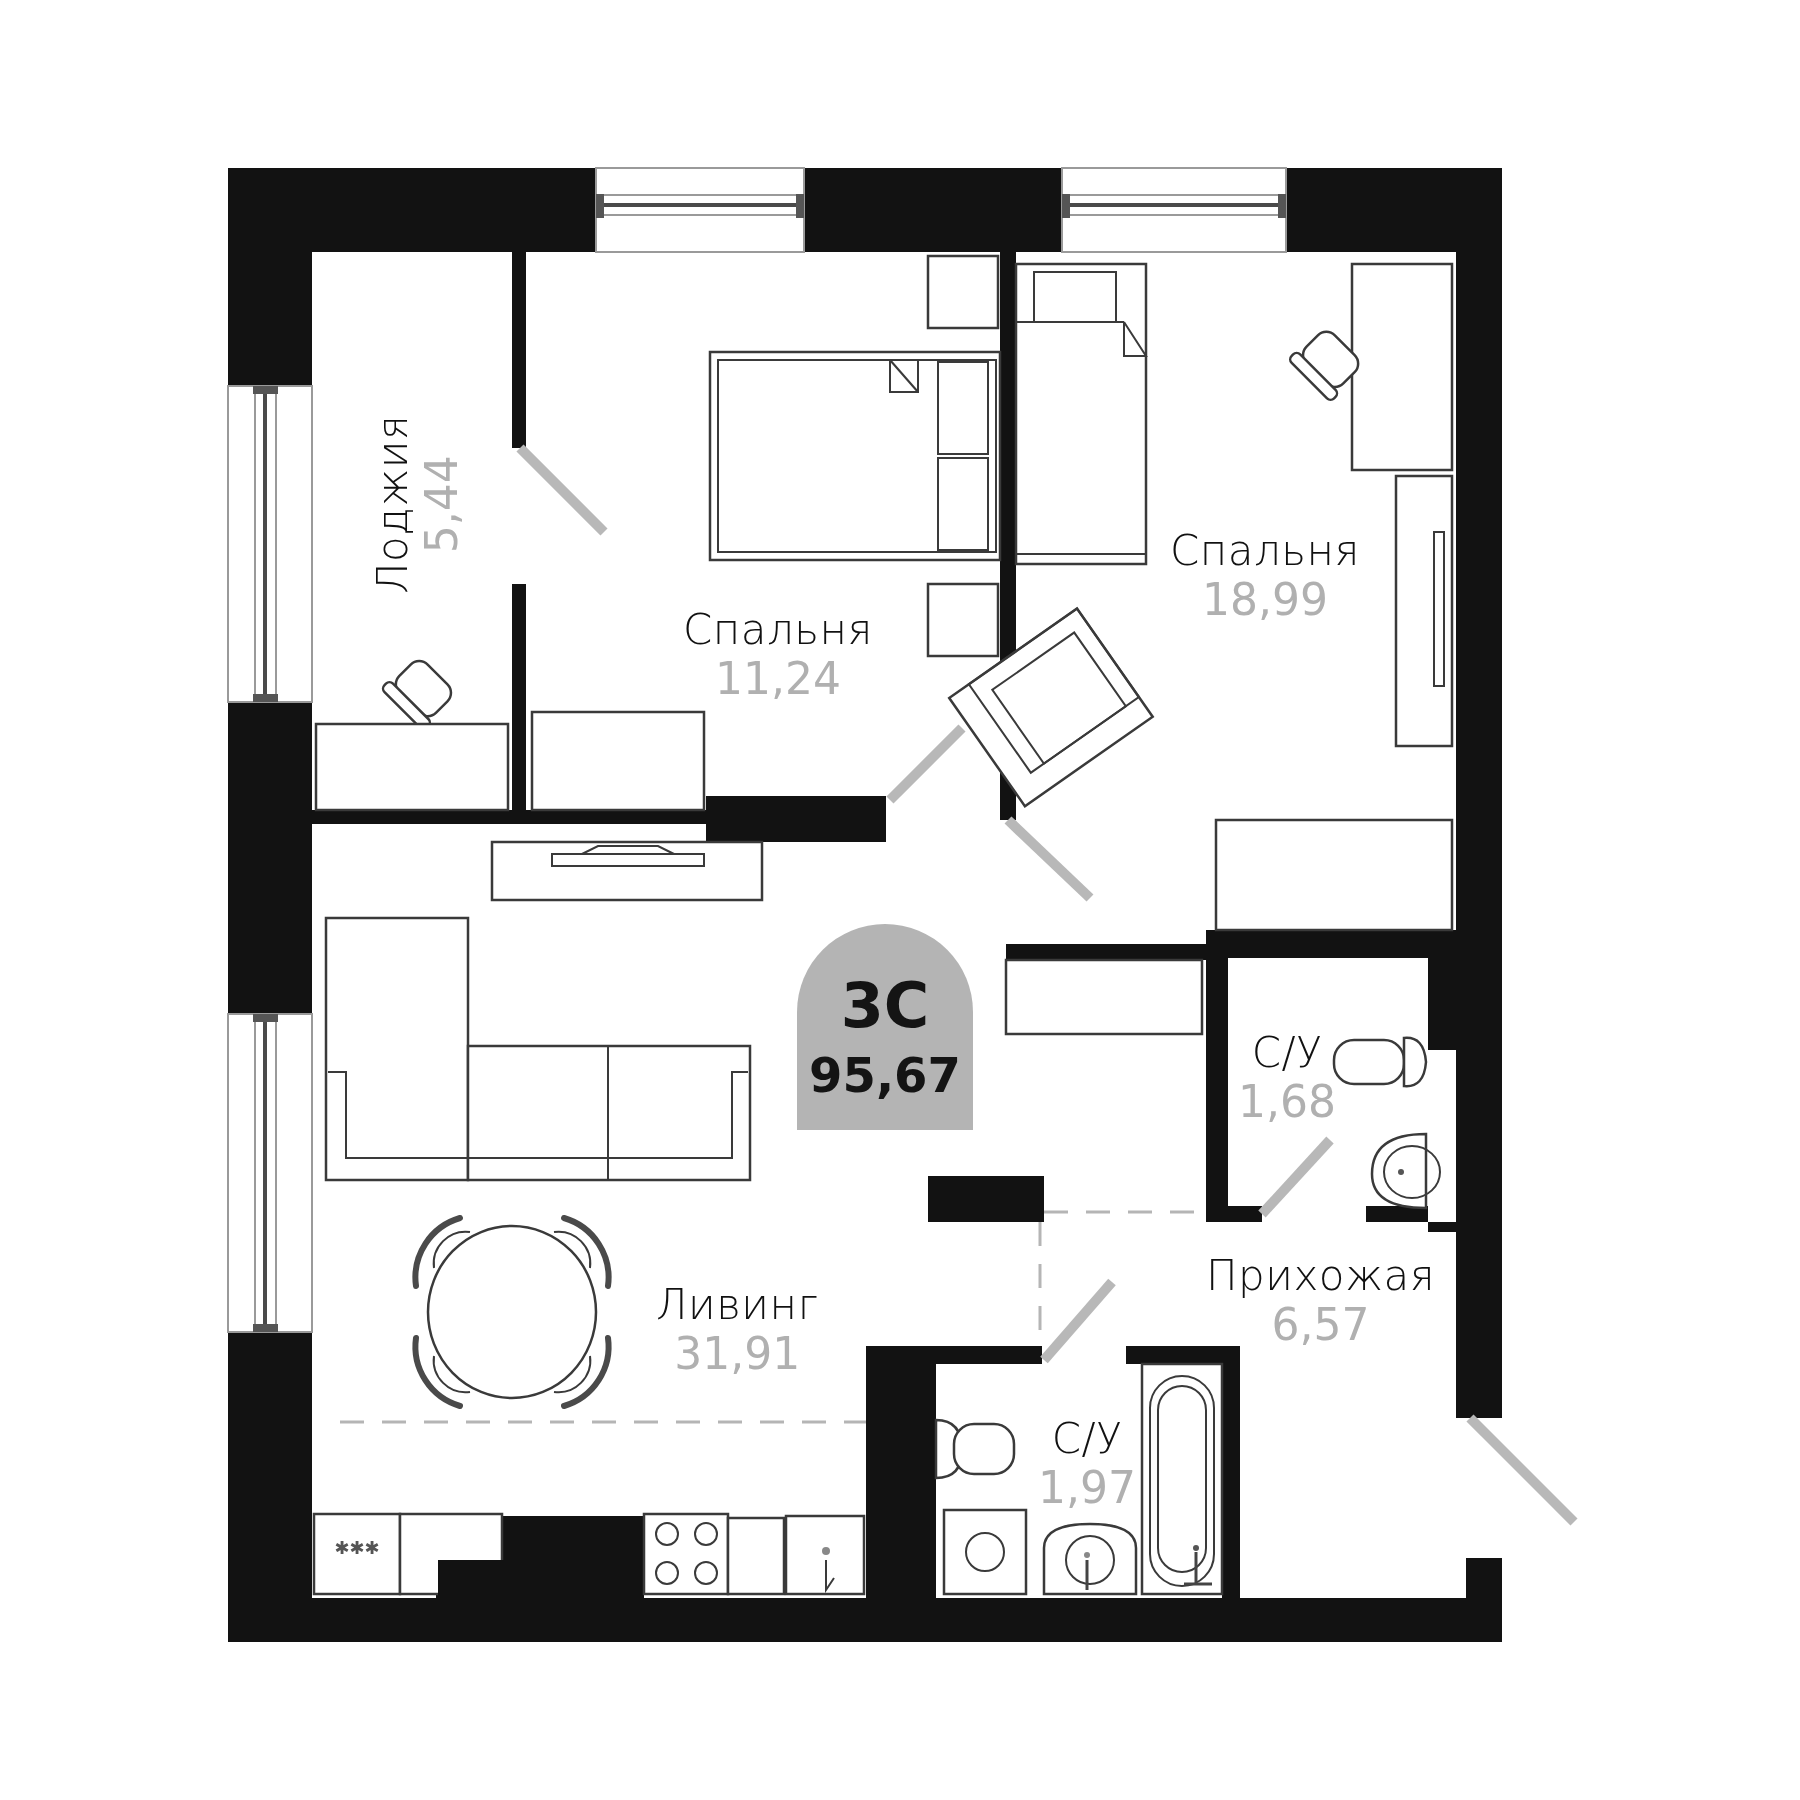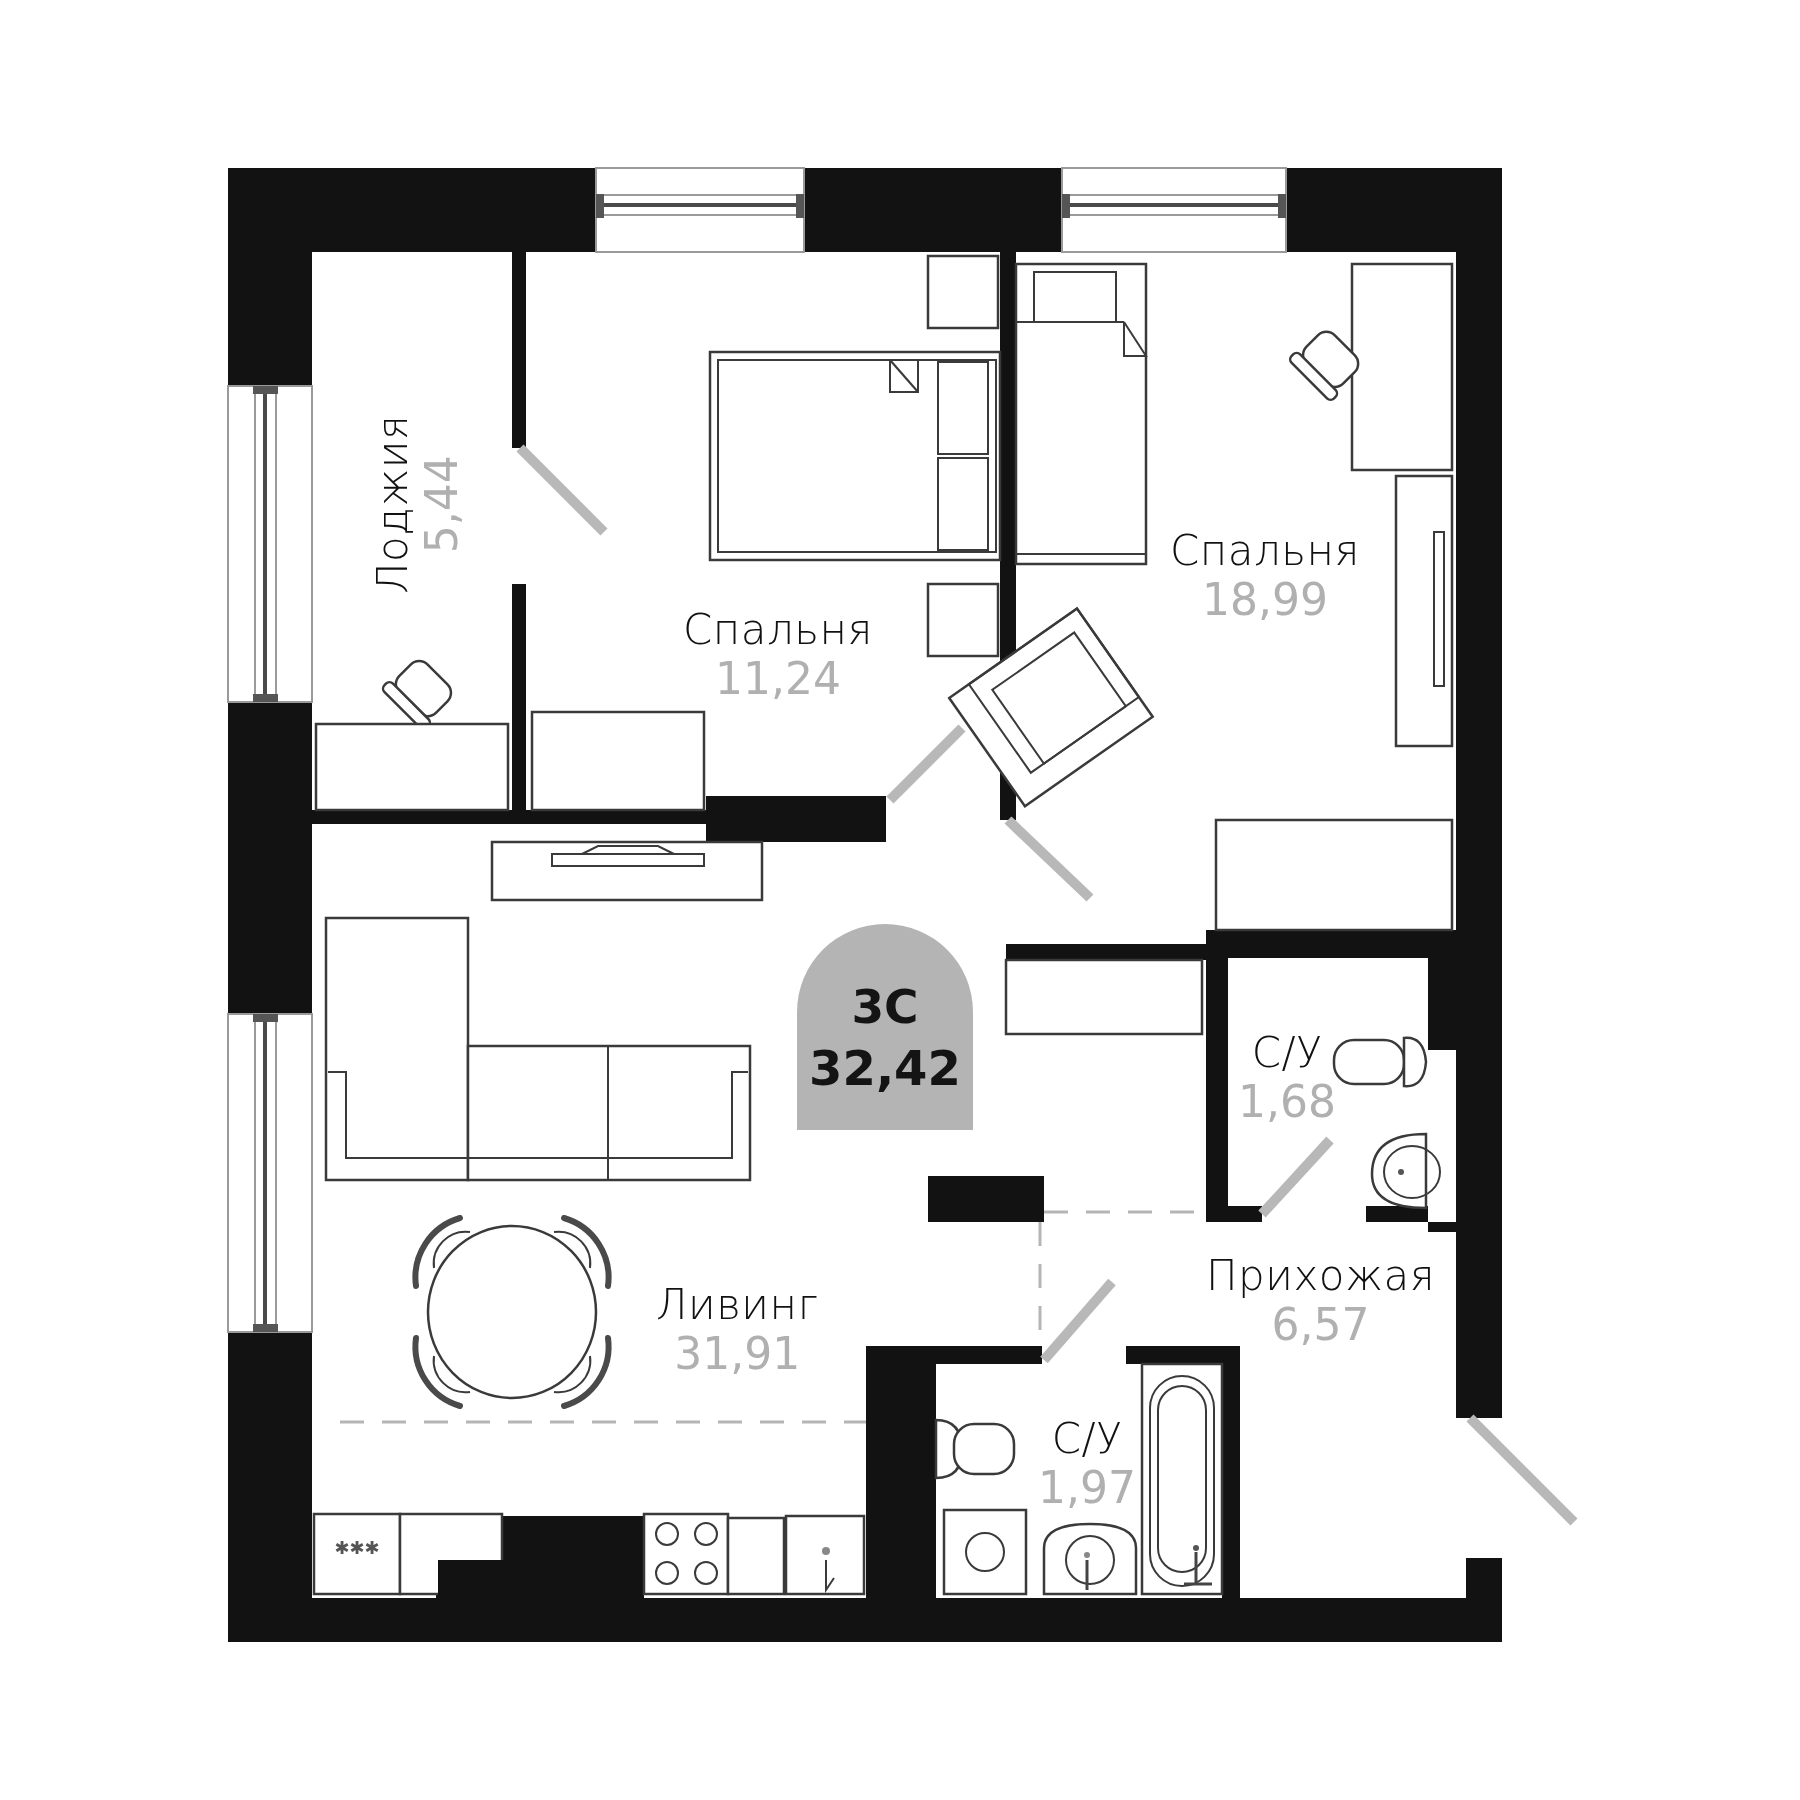--- a/index.html
+++ b/index.html
@@ -14,21 +14,21 @@
   .door { stroke: #b8b8b8; stroke-width: 10; stroke-linecap: butt; }
   .zone { stroke: #b5b5b5; stroke-width: 3; stroke-dasharray: 24 18; fill: none; }
   .chair-arc { fill: none; stroke: #4a4a4a; stroke-width: 6; stroke-linecap: round; }
 
   .label { position: absolute; text-align: center; white-space: nowrap; line-height: 1; }
   .room-name { font-family: "DejaVu Sans", sans-serif; font-size: 42px; color: #111111; letter-spacing: 0.5px; font-weight: 300; }
   .room-area { font-family: "DejaVu Sans", sans-serif; font-size: 44px; color: #b0b0b0; margin-top: 6px; }
   .vert { transform-origin: 0 0; transform: rotate(-90deg); }
 
   .badge { position: absolute; left: 797px; top: 924px; width: 176px; height: 206px; background: #b4b4b4; border-radius: 88px 88px 0 0; display:flex; flex-direction:column; align-items:center; justify-content:center; }
-  .badge-type { font-family: "DejaVu Sans", sans-serif; font-weight: bold; font-size: 47px; color: #141414; line-height: 1; margin-top: 20px; }
+  .badge-type { font-family: "DejaVu Sans", sans-serif; font-weight: bold; font-size: 62px; color: #141414; line-height: 1; margin-top: 20px; }
   .badge-area { font-family: "DejaVu Sans", sans-serif; font-weight: bold; font-size: 48px; color: #141414; line-height: 1; margin-top: 14px; }
 </style>
 </head>
 <body>
 
 <svg id="plan" viewBox="0 0 1800 1800" xmlns="http://www.w3.org/2000/svg">
 
   <g>
 
     <rect class="wall" x="228" y="168" width="368" height="84"></rect>
@@ -283,14 +283,14 @@
   <div class="room-area">6,57</div>
 </div>
 
 <div class="label" style="left:1038px; top:1418px;">
   <div class="room-name">С/У</div>
   <div class="room-area">1,97</div>
 </div>
 
 <div class="badge">
   <div class="badge-type">3С</div>
-  <div class="badge-area">32,42</div>
+  <div class="badge-area">95,67</div>
 </div>
 
 </body></html>

